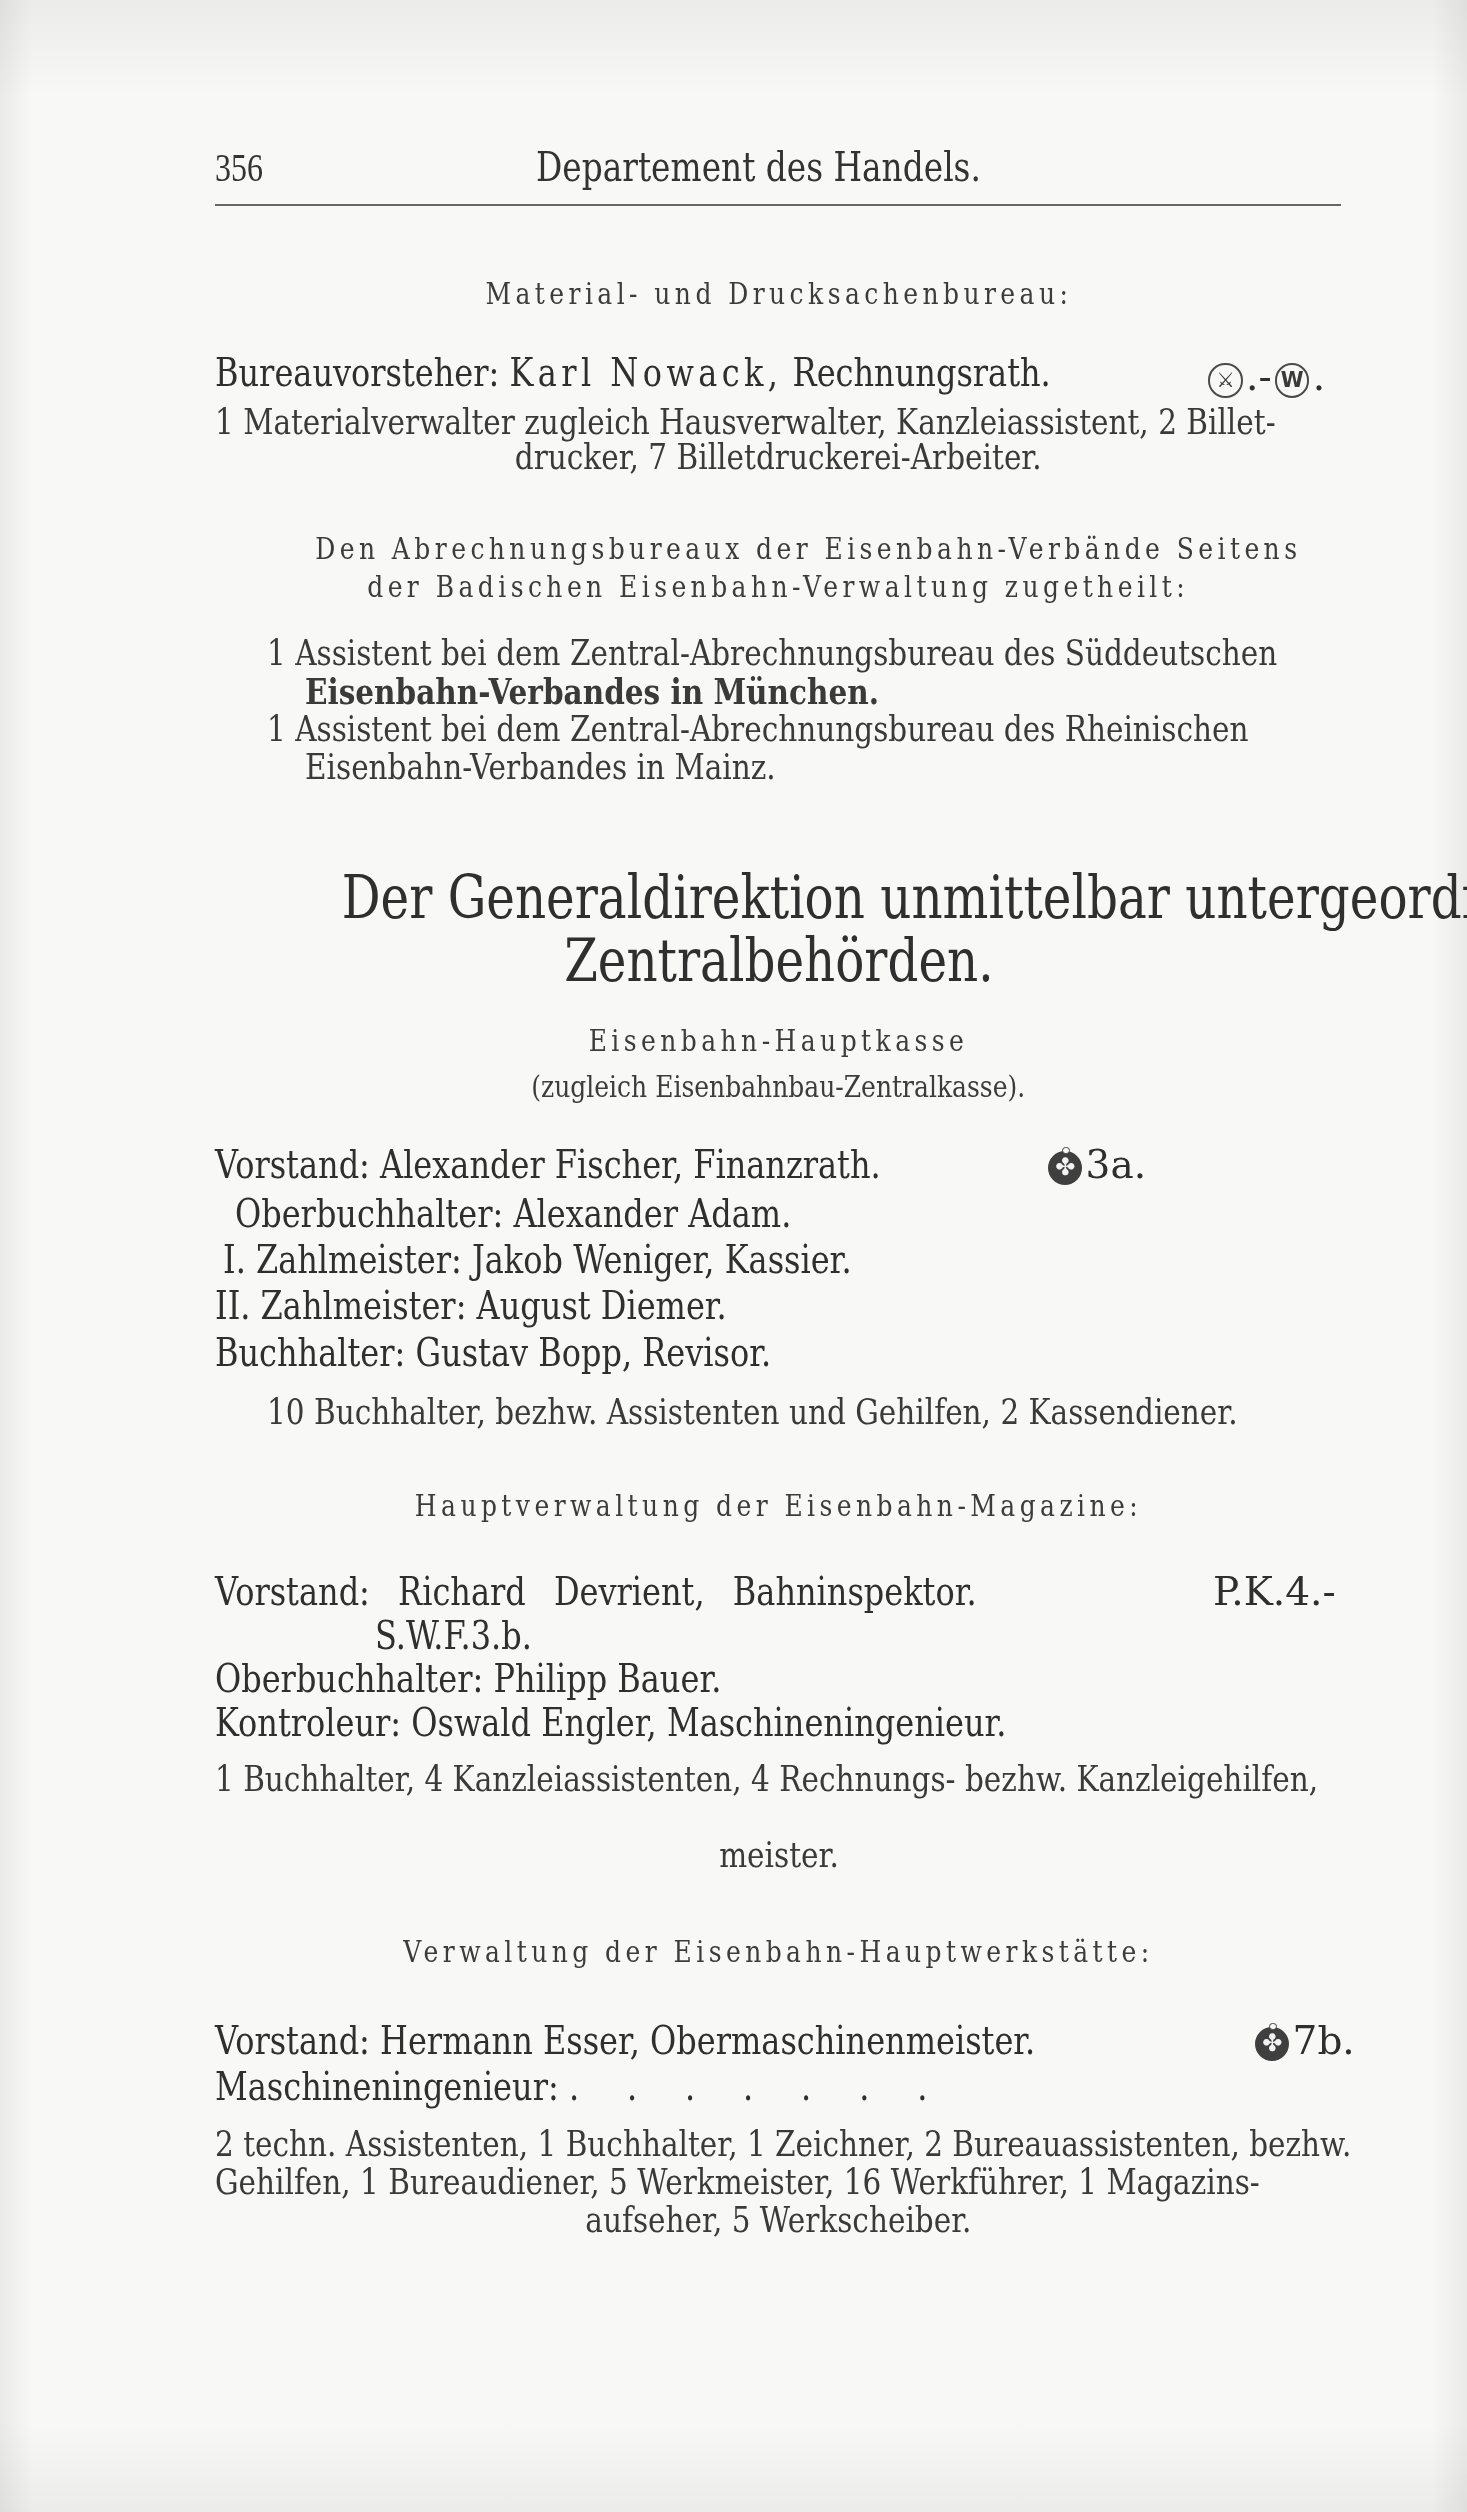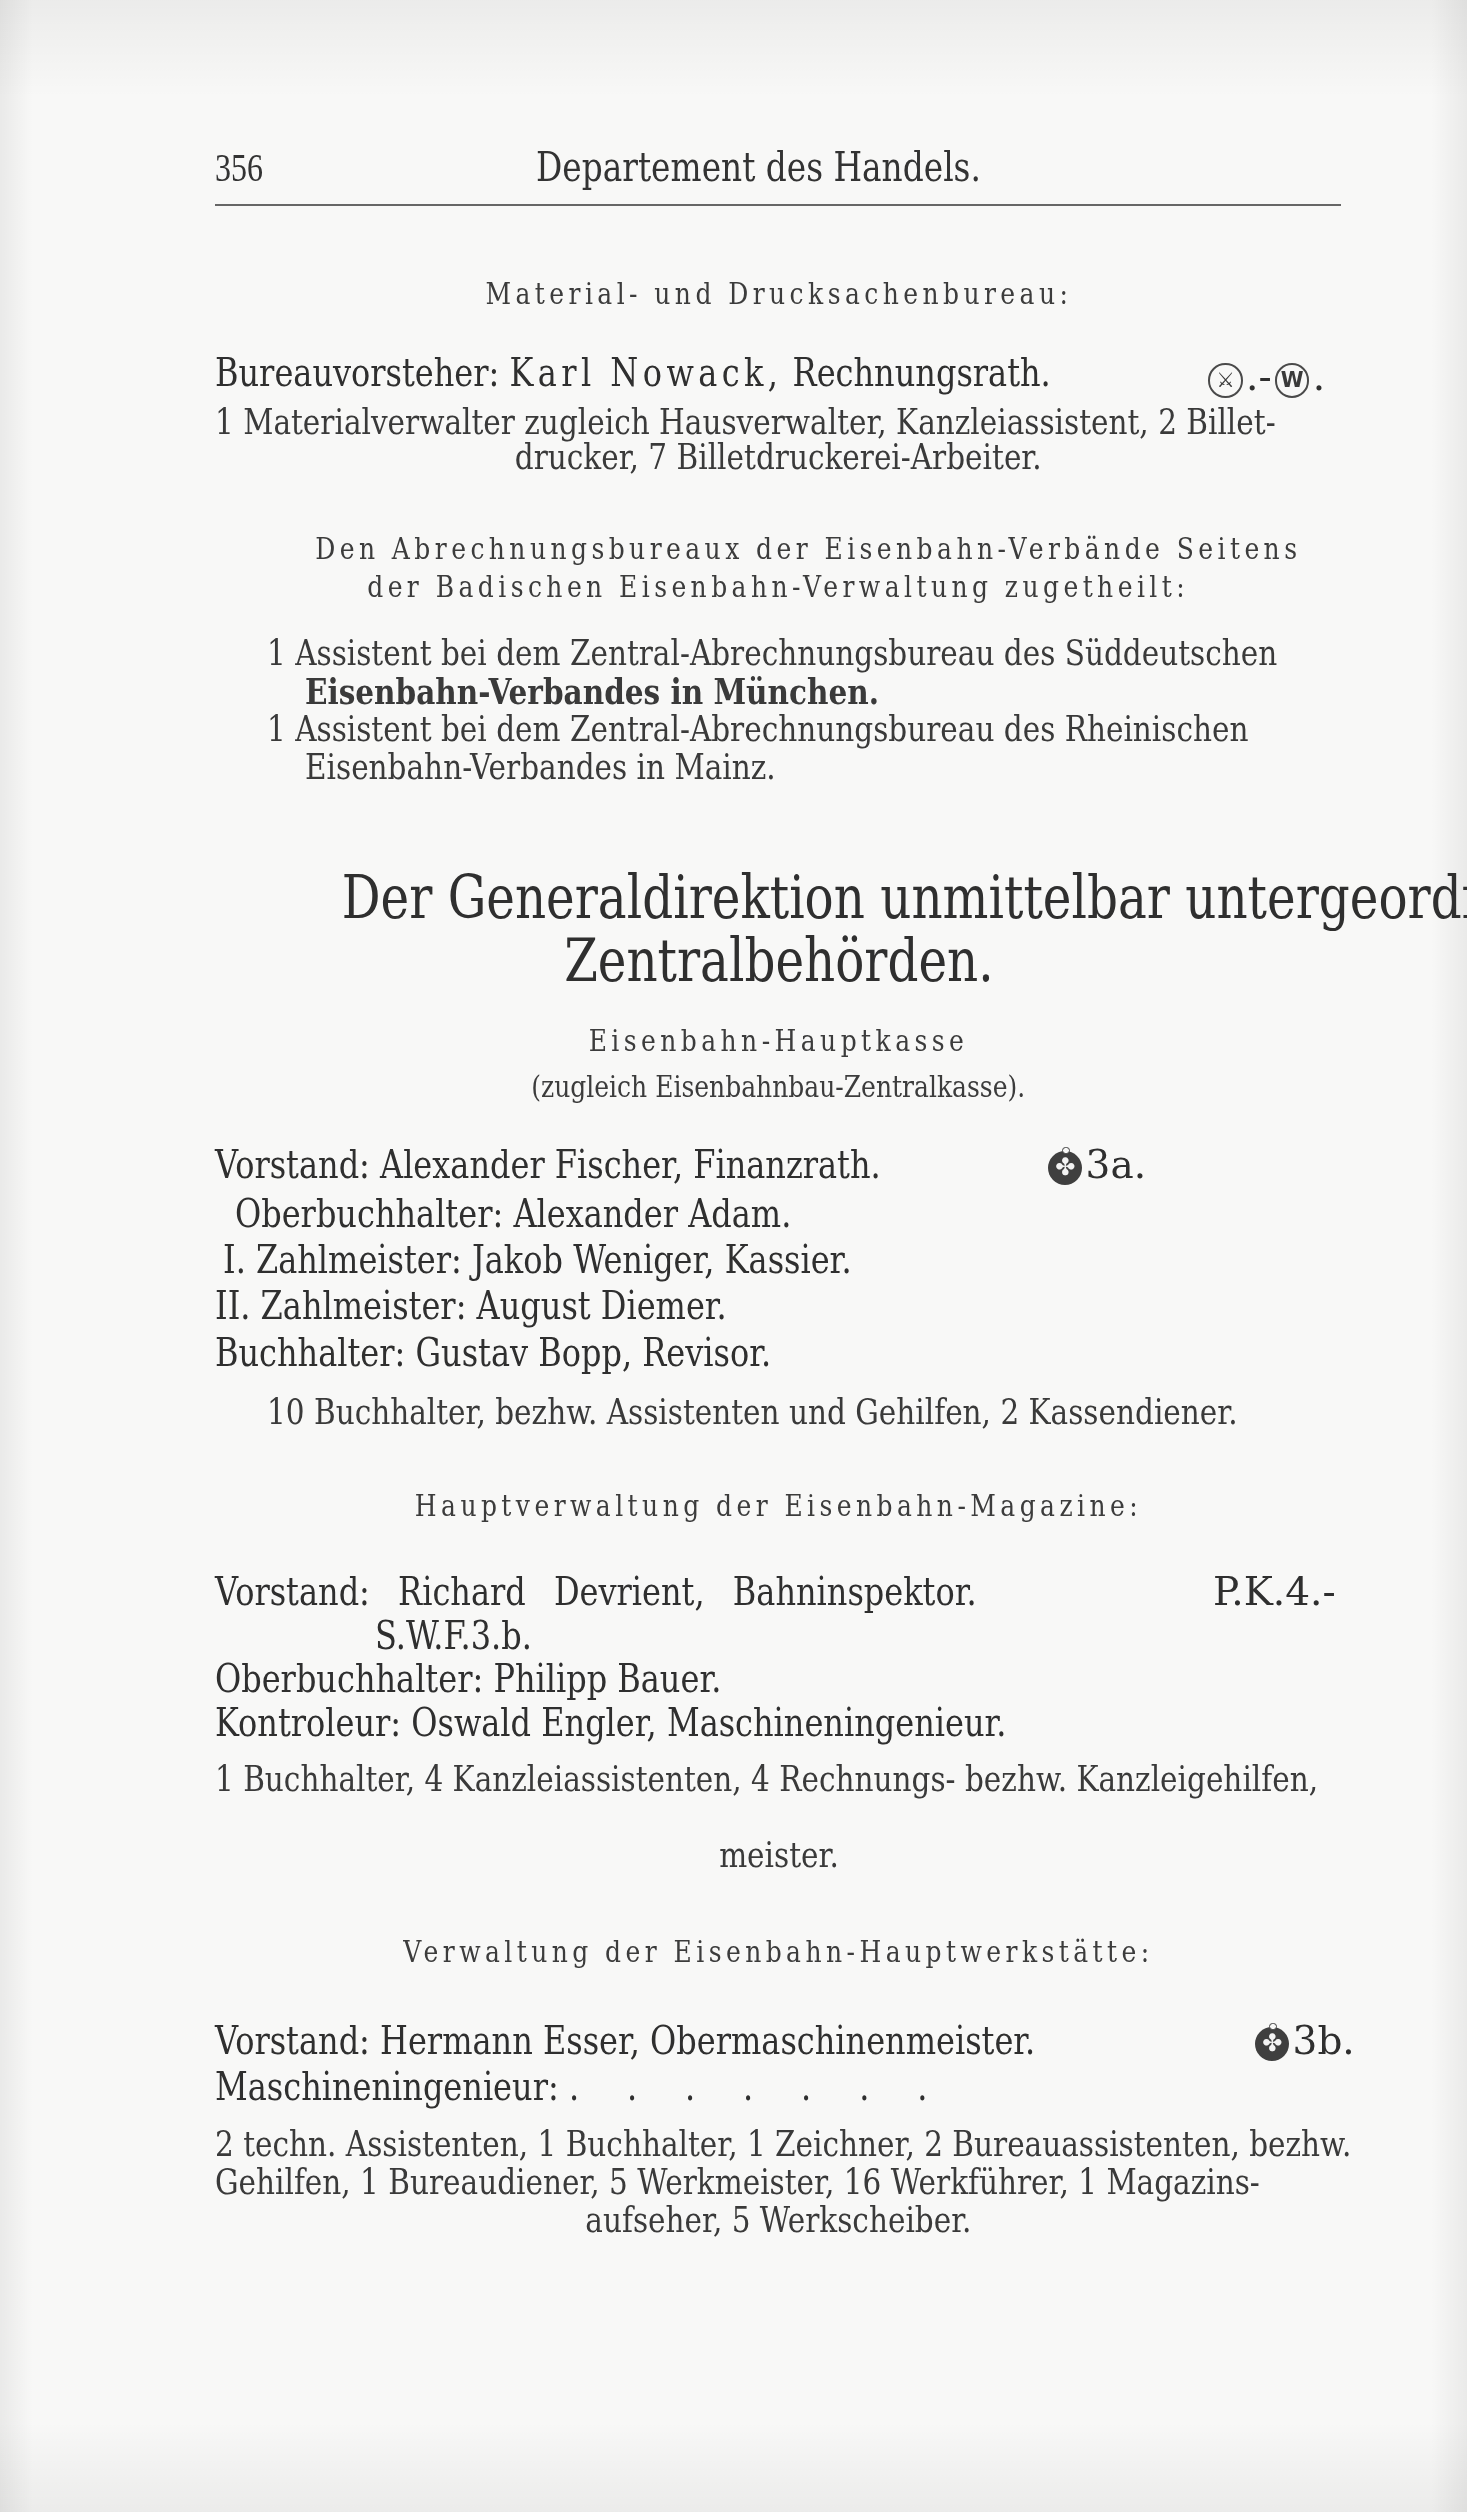--- a/index.html
+++ b/index.html
@@ -250,21 +250,21 @@
     <span class="fx spaced">Verwaltung der Eisenbahn-Hauptwerkstätte:</span>
   </div>
 
   <div class="role-line" style="top:2016px;">
     <span class="fxl">
       <span>Vorstand:</span>
       <span>Hermann Esser,</span>
       <span>Obermaschinenmeister.</span>
     </span>
     <span style="position:absolute; left:1037px; top:0; white-space:nowrap;">
-      <span class="medal medal-solid"><span>✤</span></span><span>3b.</span>
+      <span class="medal medal-solid"><span>✤</span></span><span>7b.</span>
     </span>
   </div>
   <div class="role-line" style="top:2062px;">
     <span class="fxl">
       <span>Maschineningenieur:</span>
       <span class="dots">. . . . . . .</span>
     </span>
   </div>
   <div class="small-line" style="left:215px; top:2125px;">
     <span class="fxl">2 techn. Assistenten, 1 Buchhalter, 1 Zeichner, 2 Bureauassistenten, bezhw.</span>

